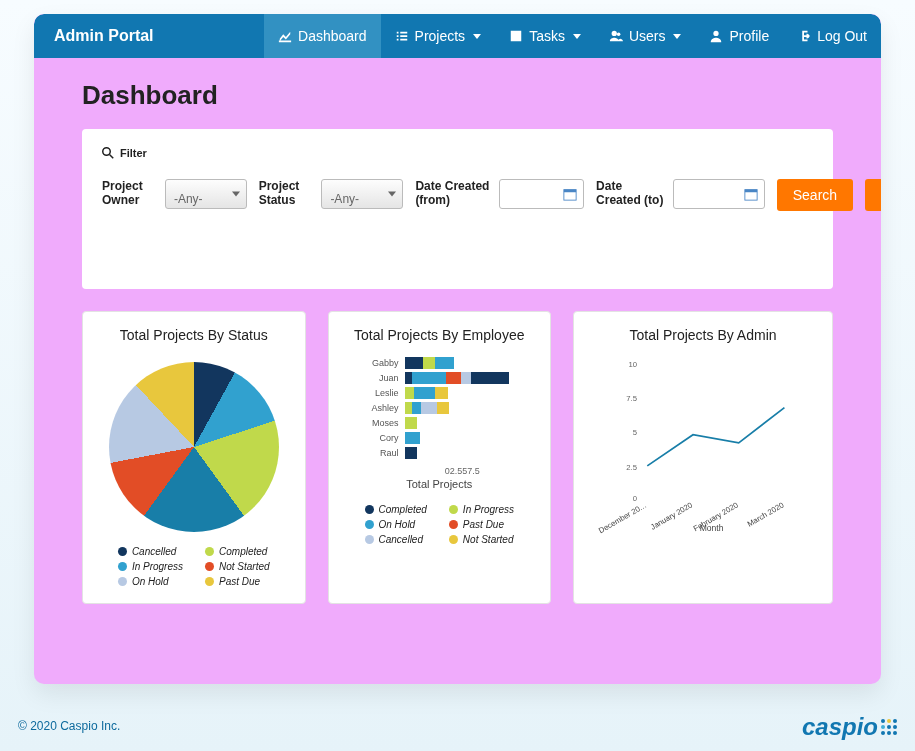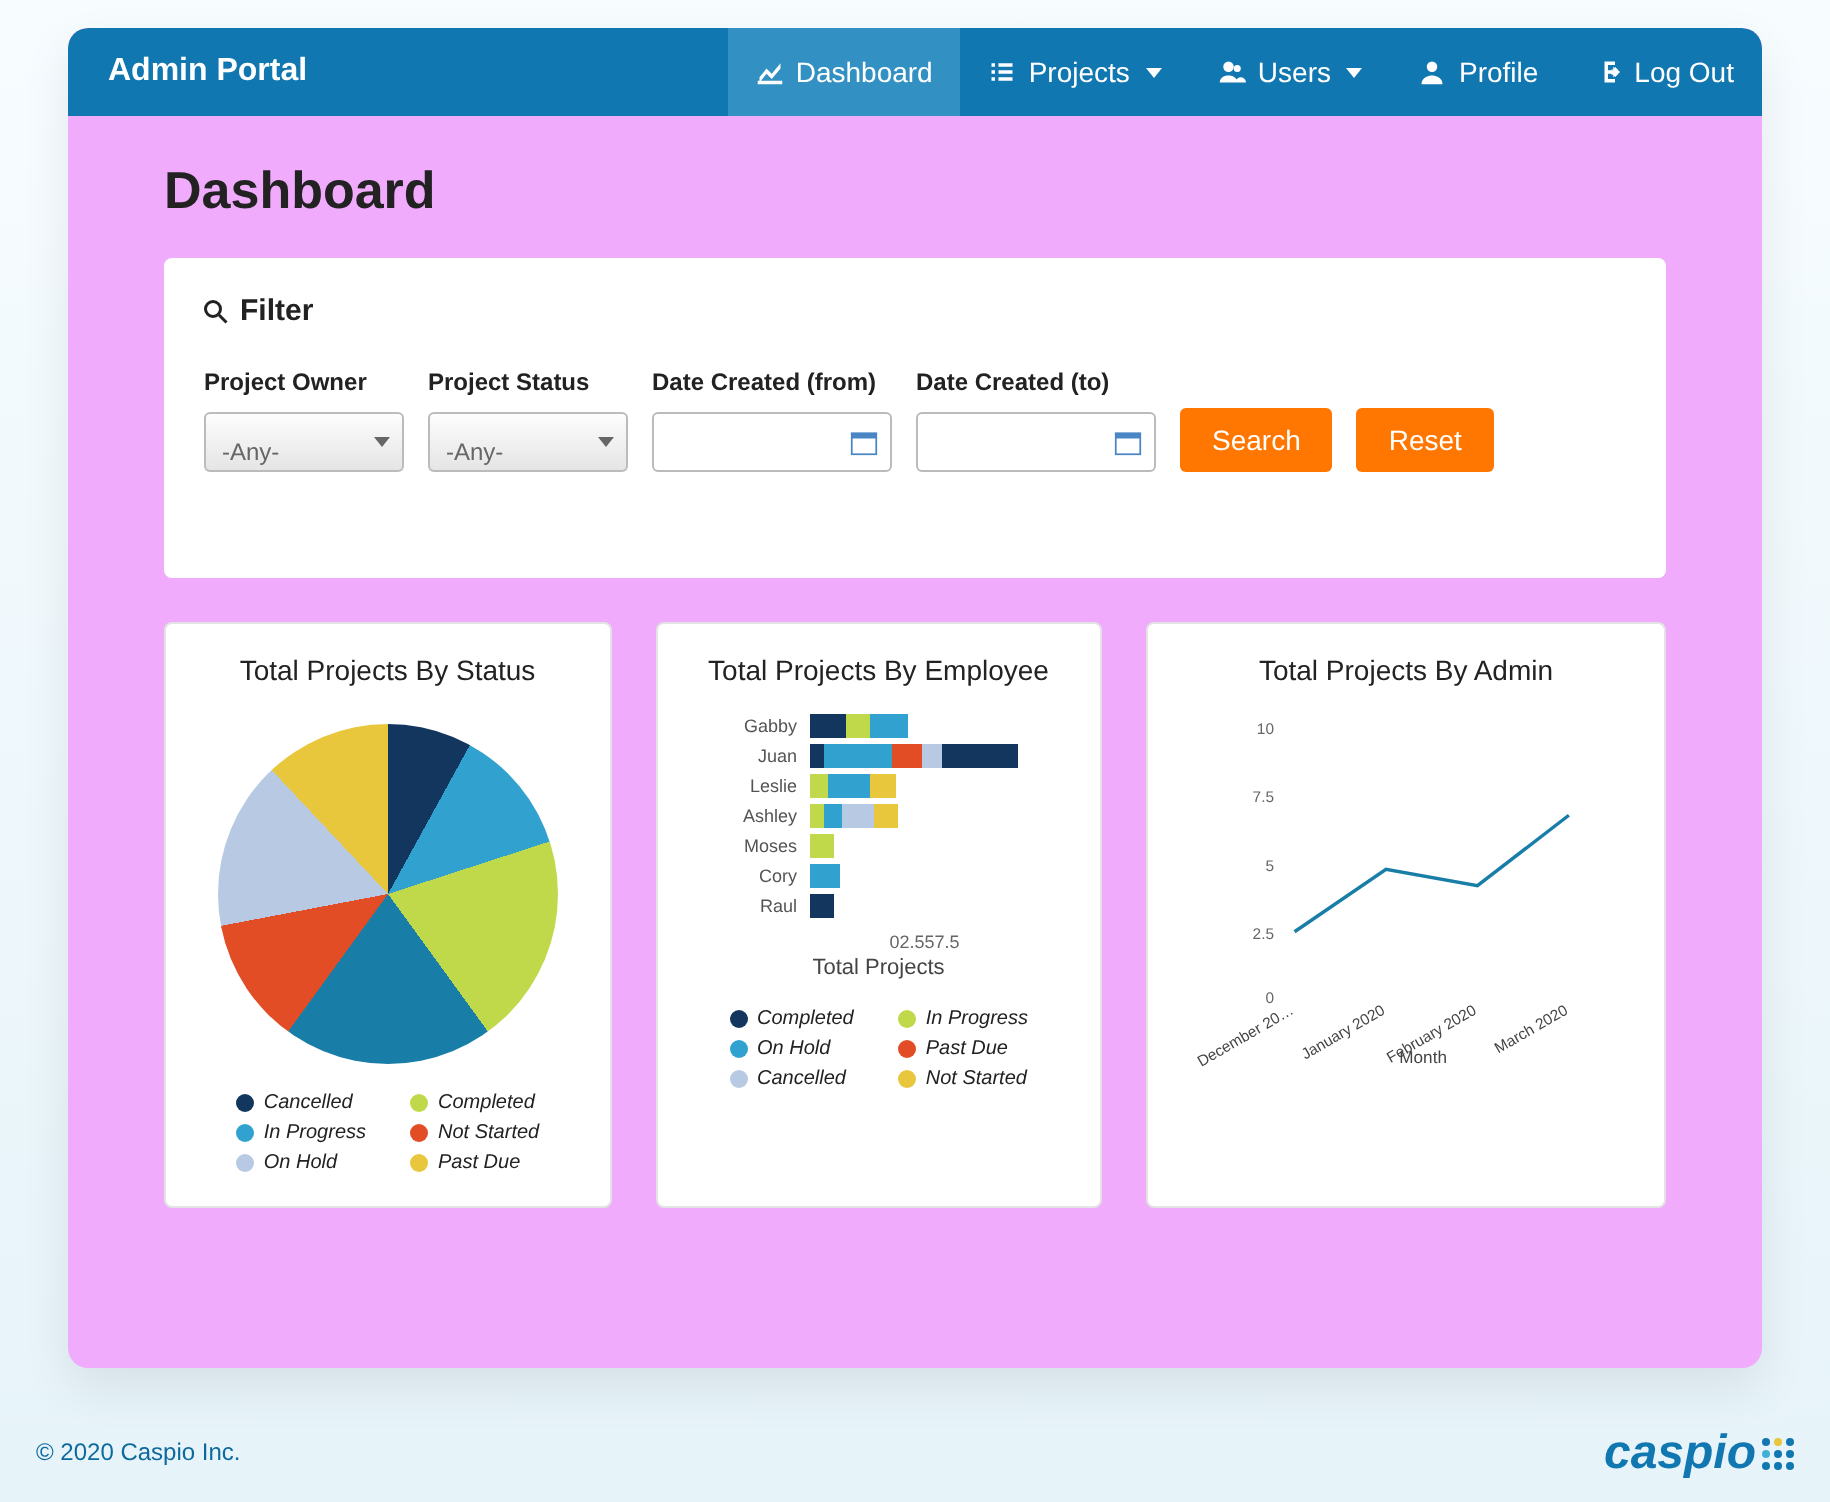--- a/index.html
+++ b/index.html
@@ -56,23 +56,23 @@
     margin-left: 2px;
   }
   .content { padding: 22px 48px 30px; }
   .page-title { font-size: 26px; font-weight: 600; margin-bottom: 18px; }
   .filter-card {
     background: #fff;
     border-radius: 4px;
     padding: 18px 20px 30px;
     min-height: 160px;
   }
-  .filter-title { font-weight: 700; font-size: 15px; display: flex; align-items: center; gap: 6px; margin-bottom: 20px; }
+  .filter-title { font-weight: 700; font-size: 11px; display: flex; align-items: center; gap: 6px; margin-bottom: 20px; }
   .filter-row { display: flex; gap: 12px; align-items: flex-end; }
-  .filter-col { display: flex; flex-direction: column; gap: 4px; }
+  .filter-col { display: flex; flex-direction: row; gap: 4px; }
   .filter-label { font-size: 12px; font-weight: 700; margin-bottom: 4px; }
   .select {
     width: 100px; height: 30px;
     background: linear-gradient(#fdfdfd,#e5e5e5);
     border: 1px solid #bbb;
     border-radius: 3px;
     font-size: 12px; color:#666;
     padding: 12px 24px 0 8px;
     position: relative;
   }
@@ -161,20 +161,27 @@
     </div>
     <div class="nav-item">
       <svg viewBox="0 0 16 16">
           <path d="M2 3h2v2H2zM6 3h8v2H6zM2 7h2v2H2zM6 7h8v2H6zM2 11h2v2H2zM6 11h8v2H6z"></path>
         </svg>
       <span>Projects</span>
       <span class="caret"></span>
     </div>
     <div class="nav-item">
       <svg viewBox="0 0 16 16">
+          <path d="M2 2h12v12H2zM5 8l2 2 4-4 1 1-5 5-3-3z"></path>
+        </svg>
+      <span>Tasks</span>
+      <span class="caret"></span>
+    </div>
+    <div class="nav-item">
+      <svg viewBox="0 0 16 16">
           <circle cx="6" cy="5" r="3"></circle>
           <circle cx="11" cy="6" r="2"></circle>
           <path d="M1 14c0-3 3-4 5-4s5 1 5 4zM10 14c0-2 2-3 3-3s3 1 3 3z"></path>
         </svg>
       <span>Users</span>
       <span class="caret"></span>
     </div>
     <div class="nav-item">
       <svg viewBox="0 0 16 16">
           <circle cx="8" cy="5" r="3"></circle>

